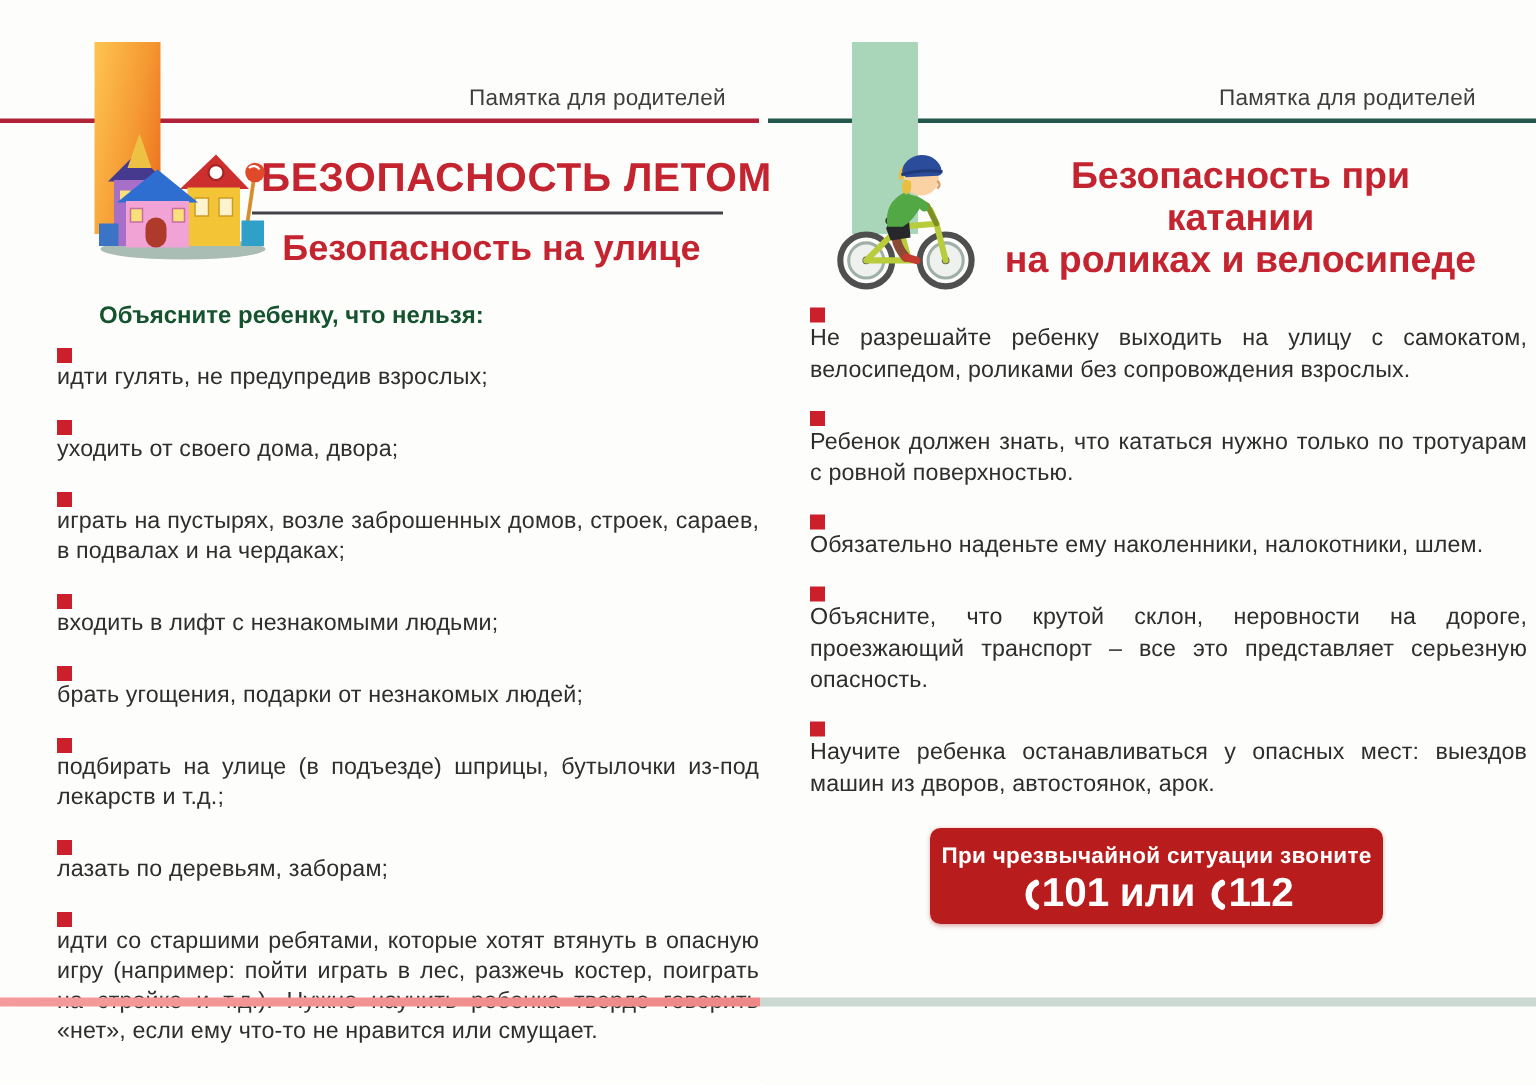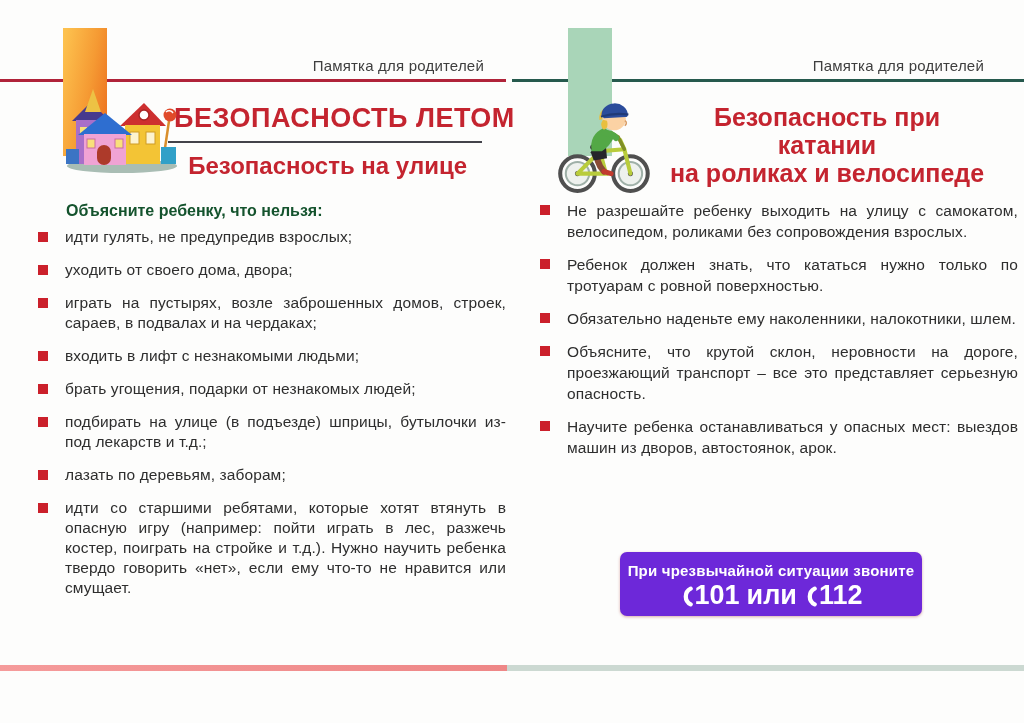--- a/index.html
+++ b/index.html
@@ -43,31 +43,31 @@
   }
   .title-right{
     position:absolute;left:150px;top:103px;width:330px;margin:0;text-align:center;
     font-size:25px;line-height:28px;font-weight:bold;color:#c4242f;
   }
   .intro{position:absolute;left:66px;top:202px;font-size:16px;font-weight:bold;color:#14532d;}
 
   .list{position:absolute;display:flex;flex-direction:column;}
   .list-left{left:38px;top:227px;width:468px;gap:13px;}
   .list-right{left:28px;top:200px;width:478px;gap:12px;}
-  .item{display:flex;}
+  .item{display:flex;flex-direction:column;}
   .marker{flex:none;width:10px;height:10px;background:#cb202b;margin:5px 17px 0 0;}
   .text{
     flex:1;font-size:15.5px;line-height:20px;color:#2e2e2e;text-align:justify;
     font-weight:500;letter-spacing:0.1px;
   }
   .list-right .text{line-height:21px;}
 
   .banner{
     position:absolute;left:108px;top:552px;width:302px;height:64px;z-index:2;
-    background:#6d28d9;border-radius:7px;color:#ffffff;text-align:center;
+    background:#b91c1c;border-radius:7px;color:#ffffff;text-align:center;
     box-shadow:0 1px 3px rgba(150,20,20,0.35);
   }
   .banner-heading{margin-top:10px;font-size:15px;font-weight:bold;letter-spacing:0.2px;}
   .banner-numbers{
     display:flex;justify-content:center;align-items:center;gap:7px;
     font-size:27px;font-weight:bold;margin-top:1px;text-align:right;
   }
   .banner-num{display:flex;align-items:center;gap:2px;}
   .phone-icon{display:inline-block;width:13px;height:21px;margin-top:2px;}
 

